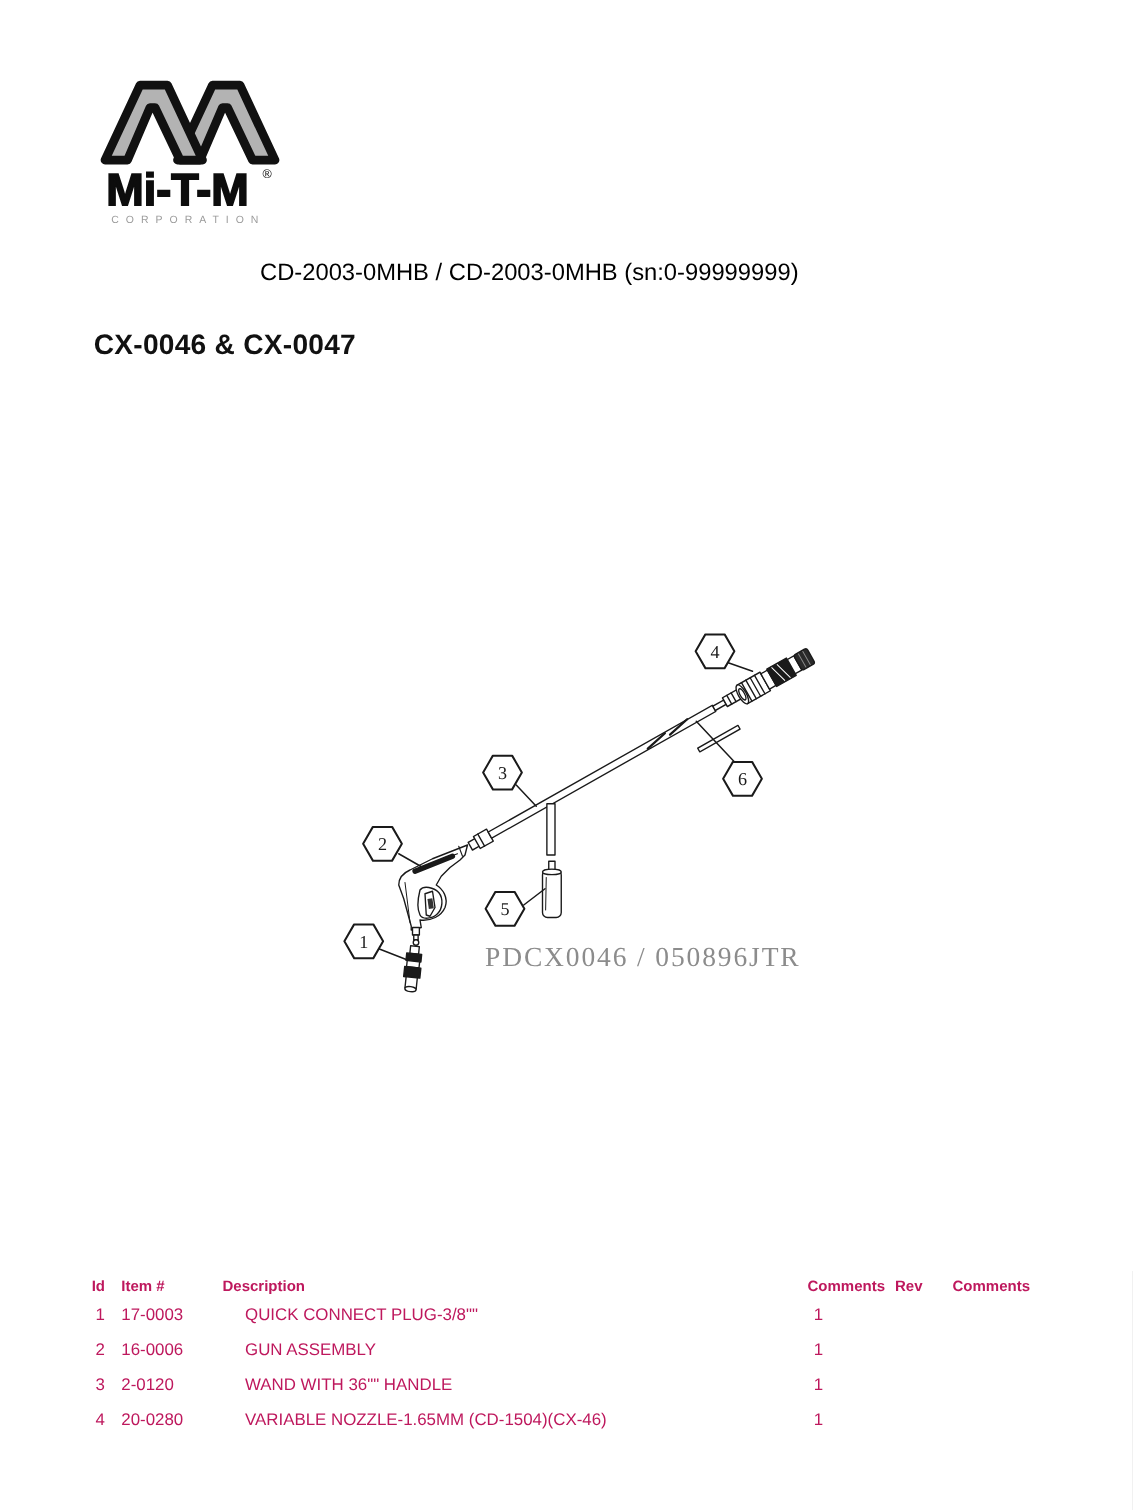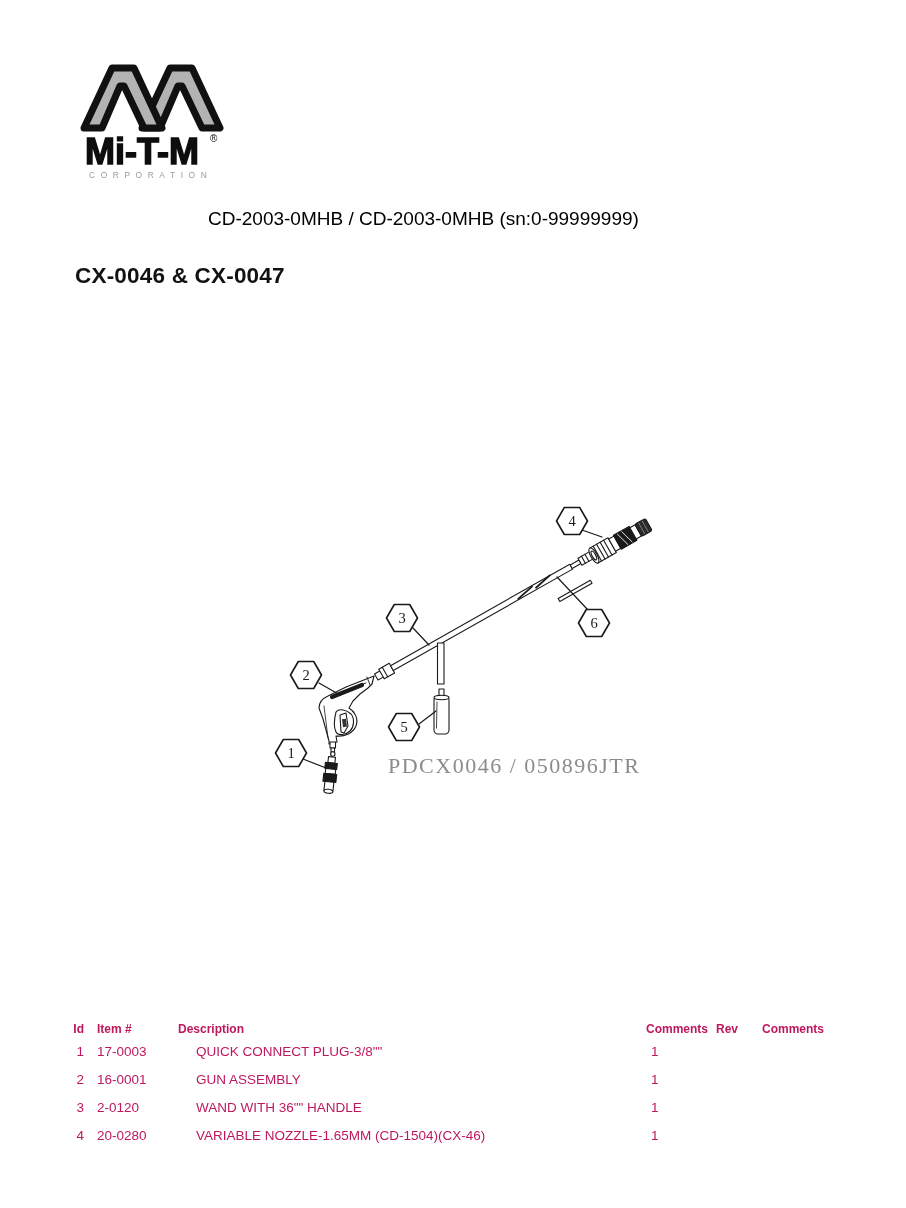--- a/index.html
+++ b/index.html
@@ -169,21 +169,21 @@
     <div class="tbl-row" style="top: 1044px;">
           <div class="col-id">1</div>
           <div class="col-item">17-0003</div>
           <div class="col-desc">QUICK CONNECT PLUG-3/8""</div>
           <div class="col-qty-v">1</div>
           <div class="col-rev"></div>
           <div class="col-com"></div>
         </div>
         <div class="tbl-row" style="top: 1072px;">
           <div class="col-id">2</div>
-          <div class="col-item">16-0001</div>
+          <div class="col-item">16-0006</div>
           <div class="col-desc">GUN ASSEMBLY</div>
           <div class="col-qty-v">1</div>
           <div class="col-rev"></div>
           <div class="col-com"></div>
         </div>
         <div class="tbl-row" style="top: 1100px;">
           <div class="col-id">3</div>
           <div class="col-item">2-0120</div>
           <div class="col-desc">WAND WITH 36"" HANDLE</div>
           <div class="col-qty-v">1</div>

